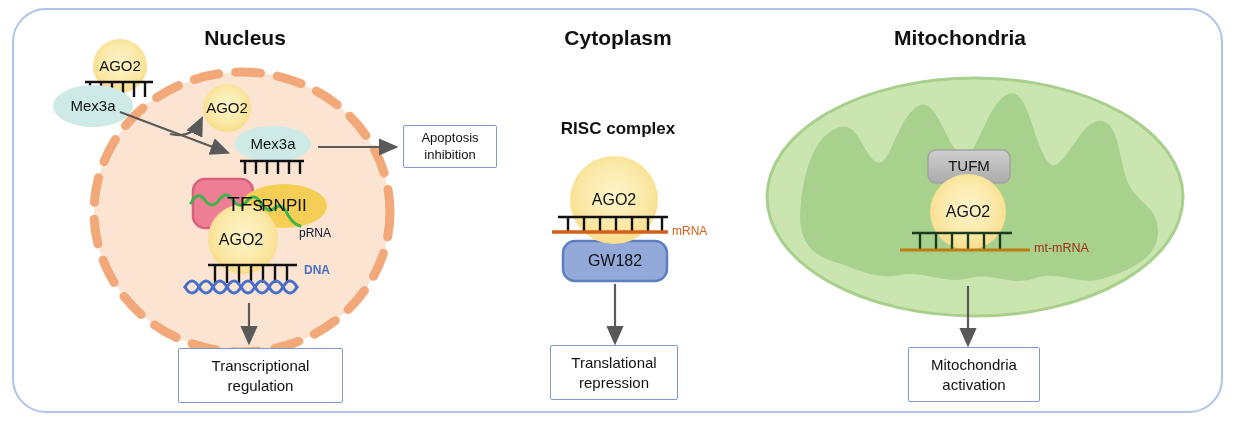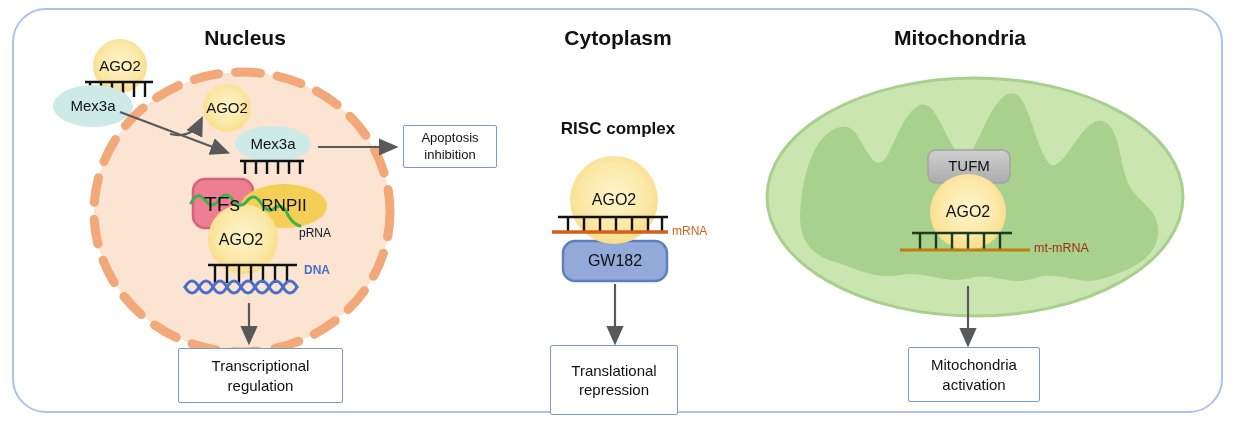--- a/index.html
+++ b/index.html
@@ -168,33 +168,33 @@
   </svg>
 
   <div class="lbl section-title" style="left:135px;top:26px;">Nucleus</div>
   <div class="lbl section-title" style="left:508px;top:26px;">Cytoplasm</div>
   <div class="lbl section-title" style="left:850px;top:26px;">Mitochondria</div>
 
   <div class="lbl mol" style="left:90px;top:58px;width:60px;">AGO2</div>
   <div class="lbl mol" style="left:58px;top:98px;width:70px;">Mex3a</div>
   <div class="lbl mol" style="left:197px;top:100px;width:60px;">AGO2</div>
   <div class="lbl mol" style="left:238px;top:136px;width:70px;">Mex3a</div>
-  <div class="lbl tfs-lbl" style="left:192px;top:192px;width:60px;">TFs</div>
+  <div class="lbl tfs-lbl" style="left:192px;top:192px;width:60px;padding-left:23px;">TFs</div>
   <div class="lbl rnpii-lbl" style="left:244px;top:197px;width:80px;">RNPII</div>
   <div class="lbl mol-lg" style="left:210px;top:231px;width:62px;">AGO2</div>
   <div class="lbl tiny prna" style="left:299px;top:227px;">pRNA</div>
   <div class="lbl tiny dna" style="left:304px;top:264px;font-weight:bold;">DNA</div>
 
   <div class="lbl risc-lbl" style="left:508px;top:120px;">RISC complex</div>
   <div class="lbl mol-lg" style="left:584px;top:191px;width:60px;">AGO2</div>
   <div class="lbl tiny mrna" style="left:672px;top:225px;">mRNA</div>
   <div class="lbl mol-lg" style="left:575px;top:252px;width:80px;">GW182</div>
 
   <div class="lbl mol" style="left:929px;top:158px;width:80px;">TUFM</div>
   <div class="lbl mol-lg" style="left:938px;top:203px;width:60px;">AGO2</div>
   <div class="lbl mtmrna" style="left:1034px;top:242px;">mt-mRNA</div>
 
   <div class="outbox small" style="left:403px;top:125px;width:94px;height:43px;">Apoptosis inhibition</div>
   <div class="outbox" style="left:178px;top:348px;width:165px;height:55px;">Transcriptional regulation</div>
-  <div class="outbox" style="left:550px;top:345px;width:128px;height:70px;">Translational repression</div>
+  <div class="outbox" style="left:550px;top:345px;width:128px;height:55px;">Translational repression</div>
   <div class="outbox" style="left:908px;top:347px;width:132px;height:55px;">Mitochondria activation</div>
 
 </div>
 
 </body></html>

